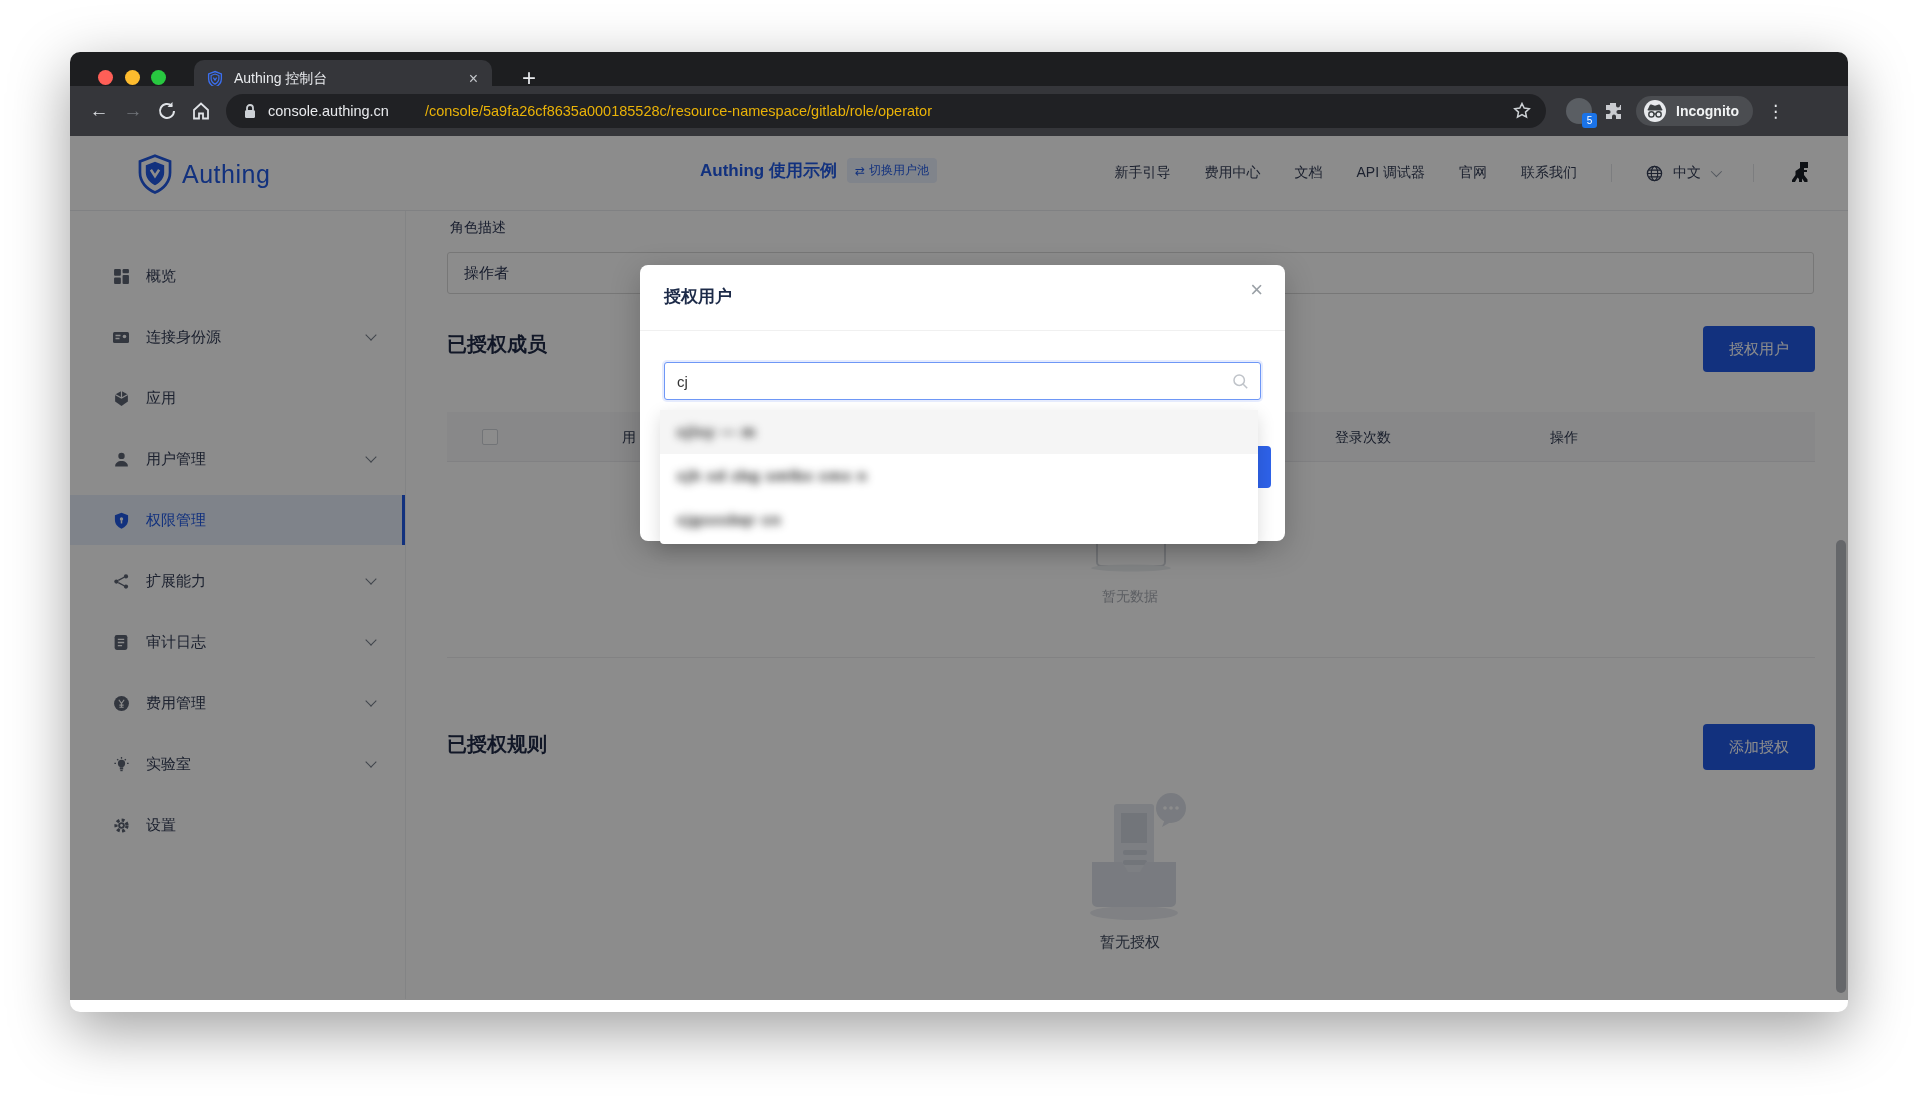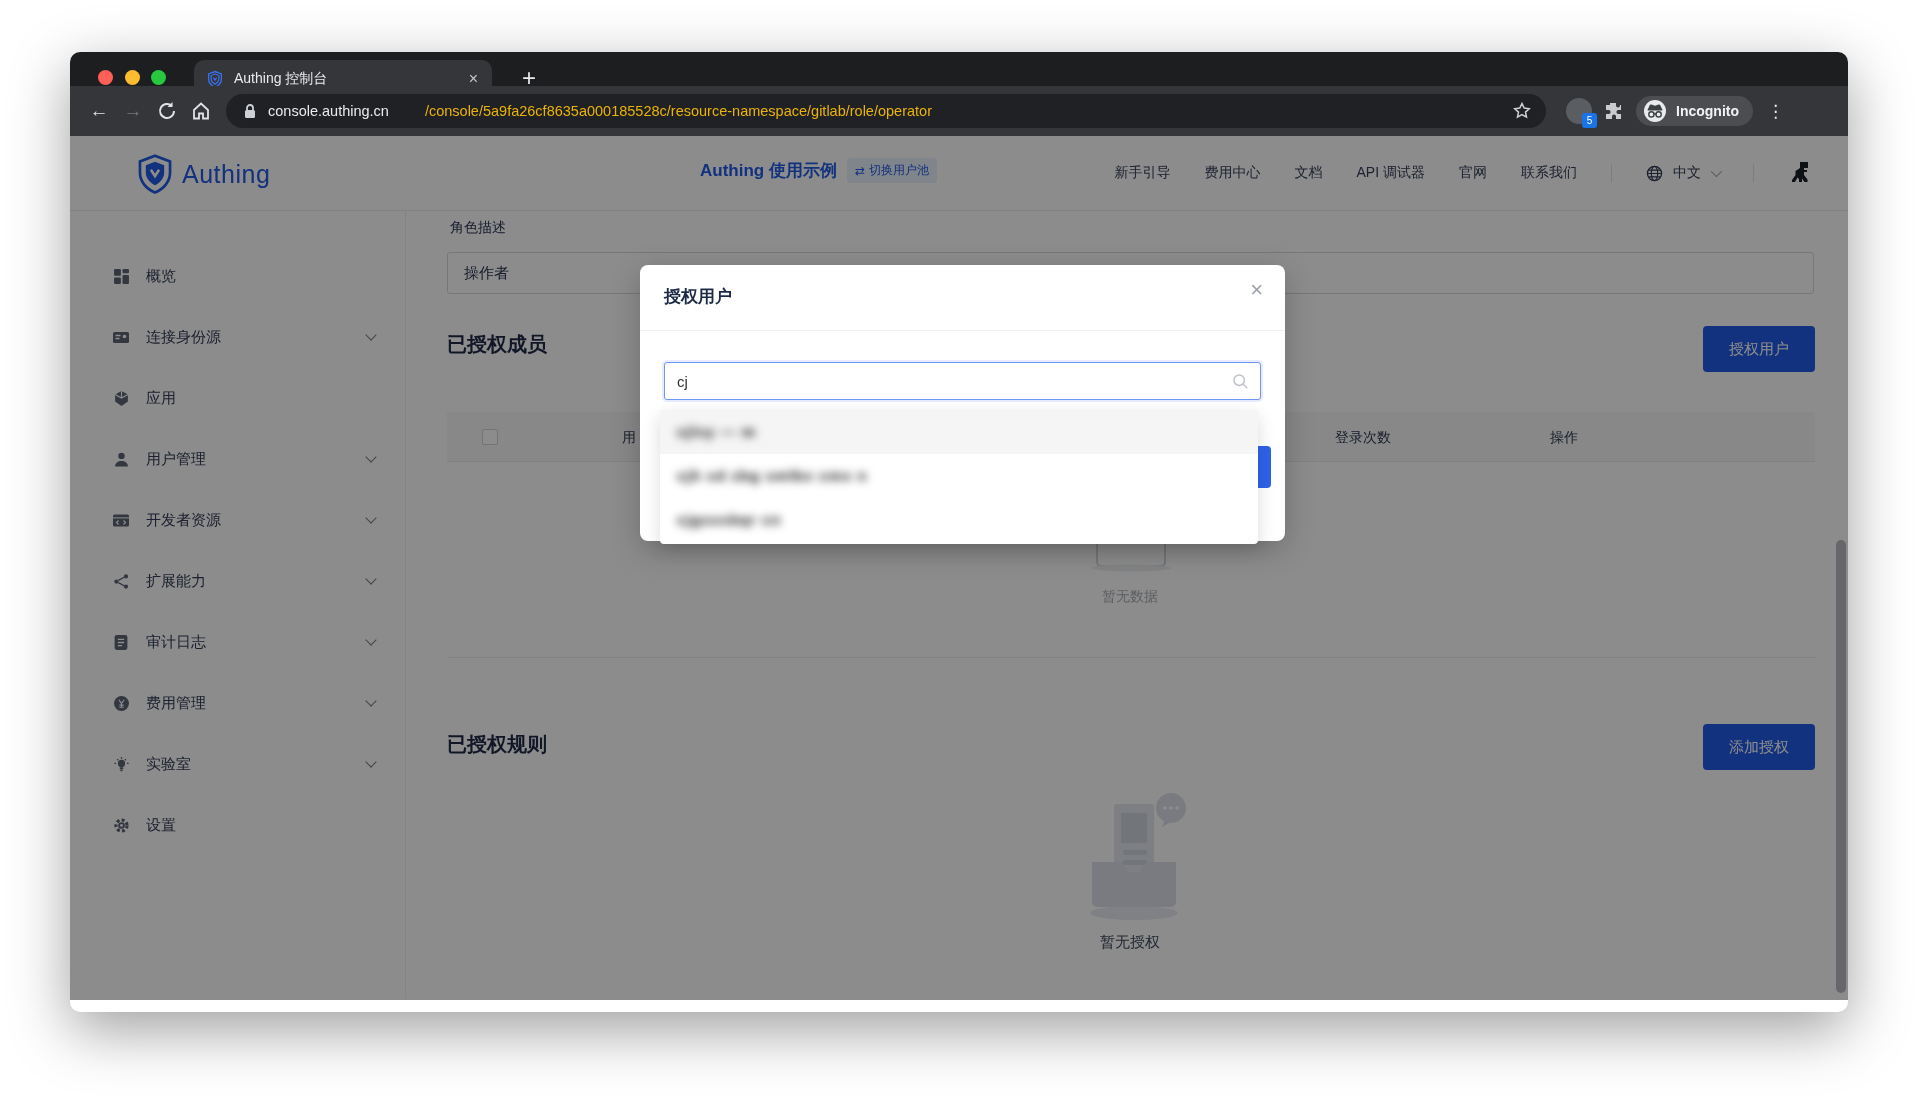--- a/index.html
+++ b/index.html
@@ -227,30 +227,29 @@
         <div class="sitem">
           <span class="sico">
               <svg width="17" height="17" viewBox="0 0 16 16">
                 <circle cx="8" cy="4.6" r="3" fill="#5d6474"></circle>
                 <path d="M2 14.5c0-3.2 2.7-5 6-5s6 1.8 6 5z" fill="#5d6474"></path>
               </svg>
             </span>
           <span>用户管理</span>
           <span class="schev"></span>
         </div>
-        <div class="sitem">
-          <span class="sico">
-              <svg width="18" height="17" viewBox="0 0 18 16">
-                <rect x="1" y="2" width="16" height="12" rx="1.5" fill="#5d6474"></rect>
-                <path d="M1 5.4h16" stroke="#fff" stroke-width="1"></path>
-                <path d="M6.5 8l-2 2 2 2M11.5 8l2 2-2 2" stroke="#fff" stroke-width="1.2" fill="none"></path>
-              </svg>
-            </span>
-          <span>开发者资源</span>
-          <span class="schev"></span>
+        <div class="sitem active">
+          <span class="sico">
+              <svg width="17" height="17" viewBox="0 0 16 16">
+                <path d="M8 .8l6.2 2.3v4.4c0 3.8-2.6 6.8-6.2 8.2-3.6-1.4-6.2-4.4-6.2-8.2V3.1z" fill="#215ae5"></path>
+                <circle cx="8" cy="6.6" r="1.6" fill="#fff"></circle>
+                <path d="M8 7.8v3" stroke="#fff" stroke-width="1.4"></path>
+              </svg>
+            </span>
+          <span>权限管理</span>
         </div>
         <div class="sitem">
           <span class="sico">
               <svg width="17" height="17" viewBox="0 0 16 16">
                 <circle cx="3.2" cy="8" r="2" fill="#5d6474"></circle>
                 <circle cx="12.2" cy="3.2" r="2" fill="#5d6474"></circle>
                 <circle cx="12.2" cy="12.8" r="2" fill="#5d6474"></circle>
                 <path d="M5 7l5.5-3M5 9l5.5 3" stroke="#5d6474" stroke-width="1.3"></path>
               </svg>
             </span>

